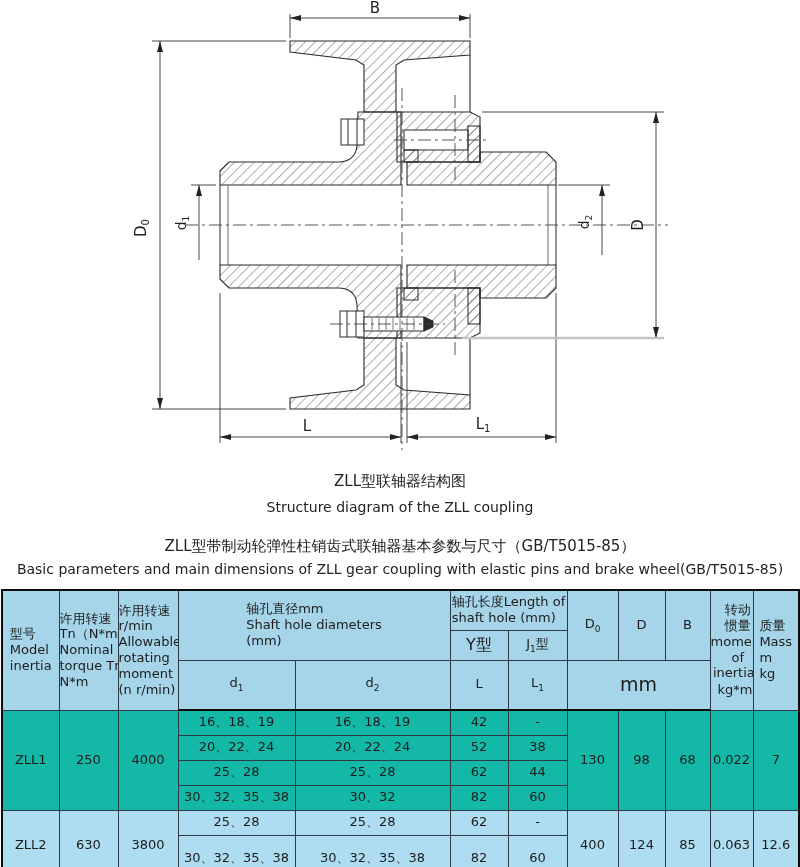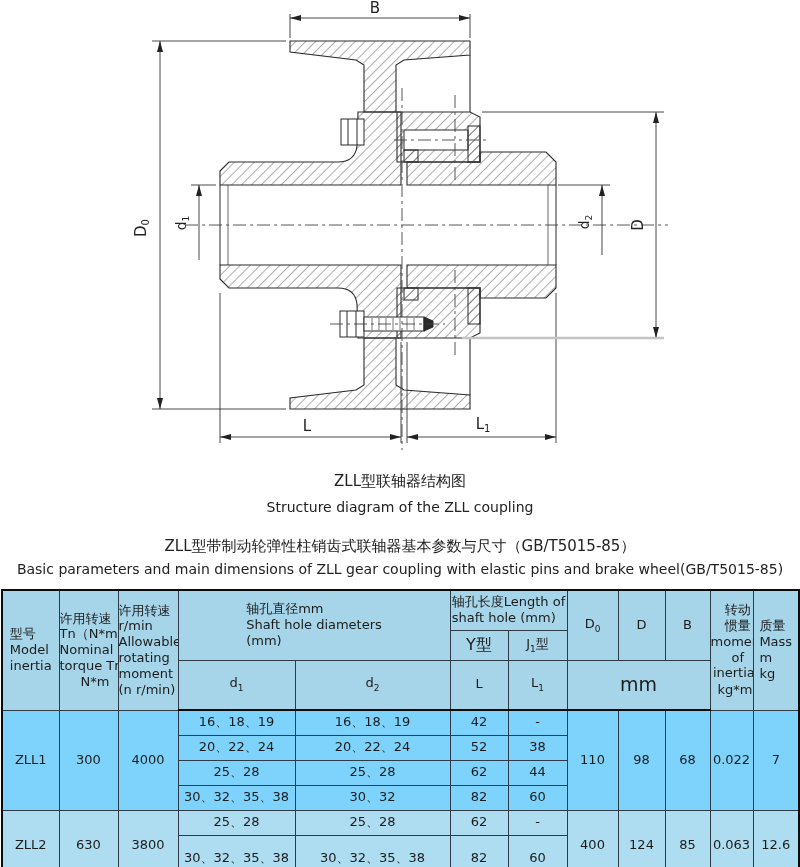--- a/index.html
+++ b/index.html
@@ -12,21 +12,21 @@
   .cap-zh2{top:537px;font-size:15px;}
   .cap-en2{top:561px;font-size:14px;}
   table.params{position:absolute;top:589px;left:1px;width:797px;border-collapse:collapse;
         table-layout:fixed;border:2px solid #0c0c0c;}
   table.params td{border:1px solid #2e3a45;padding:0;overflow:hidden;vertical-align:middle;
         text-align:center;font-size:13px;line-height:1.15;}
   td.hd{background:#a6d5ea;font-size:11.5px;}
   tr.hr3 td{border-bottom:2px solid #0c0c0c;}
   .hl{display:inline-block;text-align:left;line-height:1.22;}
   .hl div{white-space:nowrap;}
-  tr.zll1 td{background:#7dd3fc;}
+  tr.zll1 td{background:#14b8a6;}
   tr.zll2 td{background:#aedcf0;}
   td.dl1{text-align:left;padding-left:8px;}
   td.dl2{text-align:left;padding-left:28px;}
   sub{font-size:9px;}
   sup{font-size:9px;}
   .r1{height:25px}.r6{height:47px}
 </style>
 </head>
 <body>
 
@@ -186,21 +186,21 @@
       <col style="width:43px">
         <col style="width:46px">
     </colgroup>
 
     <tbody>
         <tr style="height:40px">
       <td class="hd" rowspan="3">
         <div class="hl"><div>型号</div><div>Model</div><div>inertia</div></div>
       </td>
       <td class="hd" rowspan="3">
-        <div class="hl"><div>许用转速</div><div>Tn（N*m）</div><div>Nominal</div><div>torque Tn</div><div style="text-align:center">N*m</div></div>
+        <div class="hl"><div>许用转速</div><div>Tn（N*m）</div><div>Nominal</div><div>torque Tn</div><div style="text-align:left">N*m</div></div>
       </td>
       <td class="hd" rowspan="3">
         <div class="hl"><div>许用转速</div><div>r/min</div><div>Allowable</div><div>rotating</div><div>moment</div><div>(n r/min)</div></div>
       </td>
       <td class="hd" colspan="2" rowspan="2">
         <div class="hl"><div>轴孔直径mm</div><div>Shaft hole diameters</div><div>(mm)</div></div>
       </td>
       <td class="hd" colspan="2">
         <div class="hl"><div>轴孔长度Length of</div><div>shaft hole (mm)</div></div>
       </td>
@@ -223,27 +223,27 @@
     <tr class="hr3" style="height:50px">
       <td class="hd" style="font-size:13px"><span>d</span><sub>1</sub></td>
       <td class="hd" style="font-size:13px"><span>d</span><sub>2</sub></td>
       <td class="hd" style="font-size:13px">L</td>
       <td class="hd" style="font-size:13px"><span>L</span><sub>1</sub></td>
       <td class="hd" colspan="3" style="font-size:19px">mm</td>
     </tr>
 
     <tr class="zll1 r1">
       <td rowspan="4">ZLL1</td>
-      <td rowspan="4">300</td>
+      <td rowspan="4">250</td>
       <td rowspan="4">4000</td>
       <td class="dl1">16、18、19</td>
       <td class="dl2">16、18、19</td>
       <td>42</td>
       <td>-</td>
-      <td rowspan="4">110</td>
+      <td rowspan="4">130</td>
       <td rowspan="4">98</td>
       <td rowspan="4">68</td>
       <td rowspan="4">0.022</td>
       <td rowspan="4">7</td>
     </tr>
     <tr class="zll1 r1">
       <td class="dl1">20、22、24</td>
       <td class="dl2">20、22、24</td>
       <td>52</td>
       <td>38</td>

